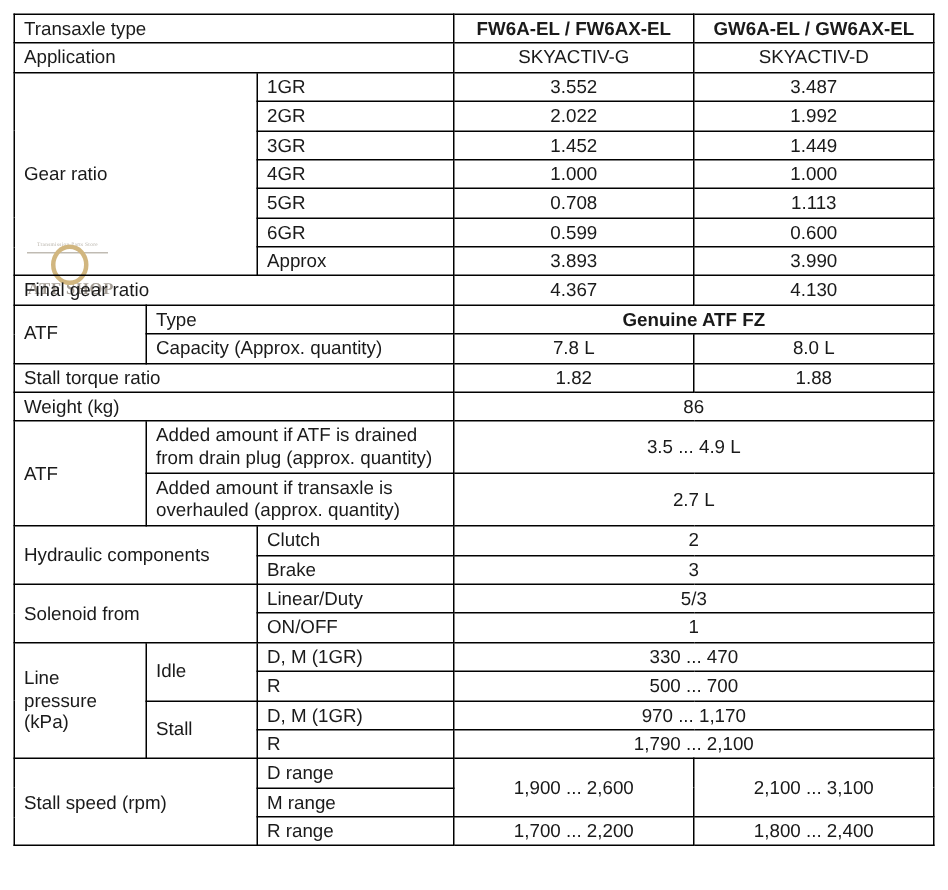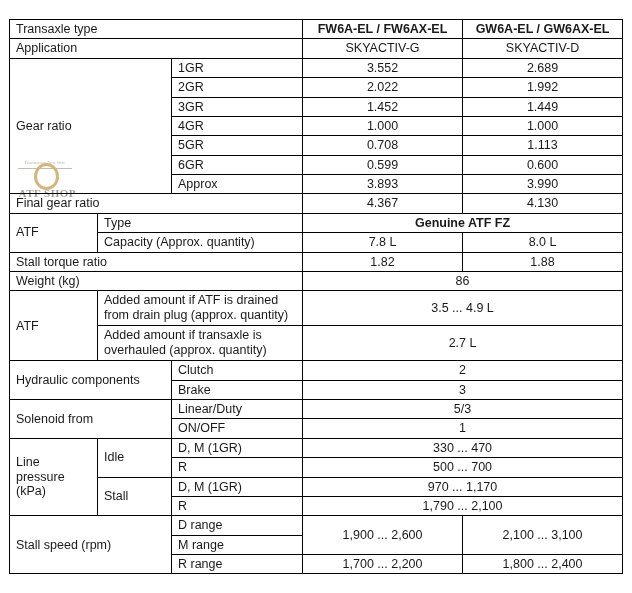--- a/index.html
+++ b/index.html
@@ -18,21 +18,21 @@
   #page {
     position: absolute;
     left: 0; top: 0;
     width: 632px;
     height: 593px;
     background: #ffffff;
   }
   #spec-table {
     position: absolute;
     left: 9px;
-    top: 19px;
+    top: 9px;
     width: 613px;
     border-collapse: collapse;
     table-layout: fixed;
     font-size: 12.5px;
     line-height: 1.15;
     border-radius: 14px;
   }
   #spec-table td {
     border: 1px solid #000000;
     padding: 2px 6px;
@@ -143,21 +143,21 @@
       <tr>
         <td class="lbl" colspan="3">Application</td>
         <td class="val">SKYACTIV-G</td>
         <td class="val">SKYACTIV-D</td>
       </tr>
 
       <tr>
         <td class="lbl" colspan="2" rowspan="7">Gear ratio</td>
         <td class="lbl">1GR</td>
         <td class="val">3.552</td>
-        <td class="val">2.689</td>
+        <td class="val">3.487</td>
       </tr>
       <tr>
         <td class="lbl">2GR</td>
         <td class="val">2.022</td>
         <td class="val">1.992</td>
       </tr>
       <tr>
         <td class="lbl">3GR</td>
         <td class="val">1.452</td>
         <td class="val">1.449</td>

